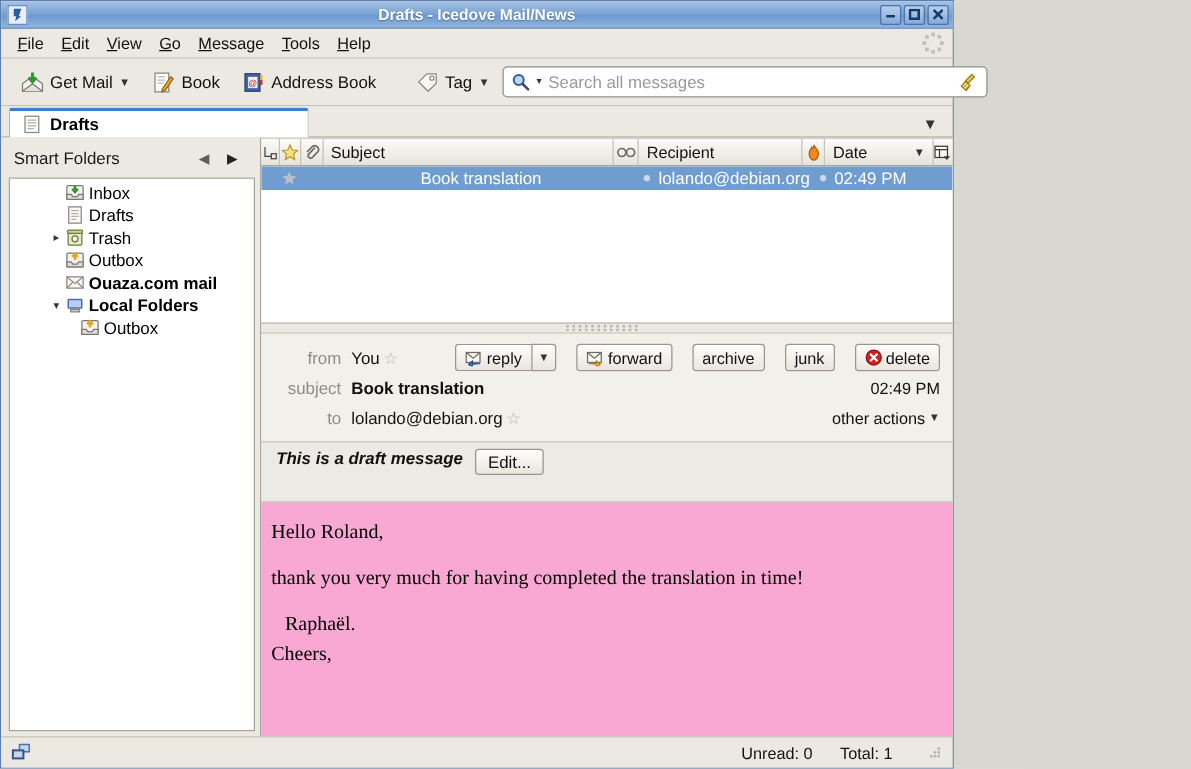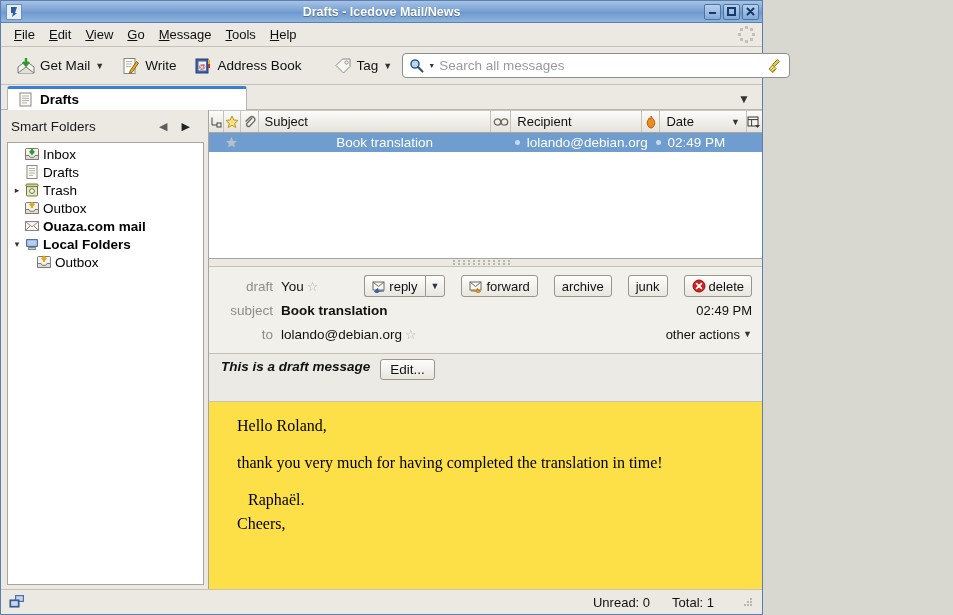--- a/index.html
+++ b/index.html
@@ -130,21 +130,21 @@
     height: 24px; flex: 0 0 24px;
     display: flex; align-items: center; padding: 16px 10px;
     font-size: 13.5px; color: #1a1a1a;
   }
   .sf-arrows { margin-left: auto; display: flex; gap: 14px; padding-right: 8px; }
   .arrow-l { color: #5d5d5d; font-size: 11px; }
   .arrow-r { color: #222; font-size: 11px; }
   .foldertree {
     flex: 1 1 auto; margin: 0 4px 4px 6px;
     background: #ffffff; border: 1px solid #a9a59c;
-    overflow: hidden; padding-top: 2px;
+    overflow: hidden; padding-top: 2px; padding-left: 28px;
   }
   .frow {
     display: flex; align-items: center; height: 18px;
     font-size: 13.5px; color: #000; padding-left: 2px;
   }
   .twisty { width: 14px; text-align: center; font-size: 9px; color: #333; flex: 0 0 14px; }
   .fold-ico { width: 16px; height: 16px; margin-right: 3px; flex: 0 0 16px; }
   .fname.bold { font-weight: bold; }
 
   
@@ -221,22 +221,22 @@
   }
   .draft-text { font-weight: bold; font-style: italic; font-size: 13.5px; color: #111; }
   .edit-btn {
     padding: 2px 9px; font-size: 13.5px;
     background: linear-gradient(to bottom,#fdfdfc,#e9e6df);
     border: 1px solid #9a968d; border-radius: 3px; color: #111;
   }
 
   
   .msgbody {
-    flex: 1 1 auto; background: #fde047;
-    padding: 12px 28px; overflow: hidden;
+    flex: 1 1 auto; background: #f9a8d4;
+    padding: 12px 8px; overflow: hidden;
     font-family: "Liberation Serif", serif;
     font-size: 16px; color: #000; line-height: 1.45;
   }
   .msgbody p { margin: 0 0 14px 0; }
   .msgbody p.sig { margin: 0; }
   .indent { padding-left: 11px; }
 
   
   .statusbar {
     height: 25px; flex: 0 0 25px;
@@ -307,21 +307,21 @@
       </svg>
       <span>Get Mail</span>
       <span class="caret">▼</span>
     </div>
     <div class="tb-btn">
       <svg class="icon16" viewBox="0 0 18 18">
         <rect x="2" y="1.5" width="11" height="15" fill="#fdfdfb" stroke="#8a877f"></rect>
         <path d="M4 4.5 H10 M4 7 H10 M4 9.5 H9" stroke="#b9b6ae" stroke-width="1"></path>
         <path d="M8 14 L14.5 4.5 L16.5 6 L10 15.5 L7.5 16.2 Z" fill="#f0a830" stroke="#8a6410"></path>
       </svg>
-      <span>Write</span>
+      <span>Book</span>
     </div>
     <div class="tb-btn">
       <svg class="icon16" viewBox="0 0 18 18">
         <rect x="2" y="2" width="12" height="14" fill="#3f63ad" stroke="#24406f"></rect>
         <rect x="4.5" y="4.5" width="7.5" height="9" fill="#f2f2ee"></rect>
         <text x="8.2" y="11.5" font-size="7" fill="#b02a2a" text-anchor="middle" font-family="Liberation Sans, sans-serif">@</text>
         <rect x="14" y="3" width="2" height="4" fill="#d9b82c"></rect>
           <rect x="14" y="7" width="2" height="4" fill="#c0392b"></rect>
       </svg>
       <span>Address Book</span>
@@ -544,21 +544,21 @@
               <rect x="40" y="3" width="2" height="2"></rect>
             <rect x="45" y="3" width="2" height="2"></rect>
               <rect x="50" y="3" width="2" height="2"></rect>
               <rect x="55" y="3" width="2" height="2"></rect>
           </g>
         </svg>
       </div>
 
       <div class="msghead">
         <div class="hline">
-          <span class="hlabel">draft</span>
+          <span class="hlabel">from</span>
           <span class="hval">
             <span>You</span>
             <span class="star-o">☆</span>
           </span>
           <span class="hright">
             <span style="display:flex">
               <span class="hbtn dropseg">
                 <svg width="14" height="14" viewBox="0 0 14 14">
                   <rect x="1" y="3" width="11" height="8" fill="#f7f7f3" stroke="#6e6b63"></rect>
                   <path d="M1 3 L6.5 7.5 L12 3" fill="none" stroke="#6e6b63"></path>

